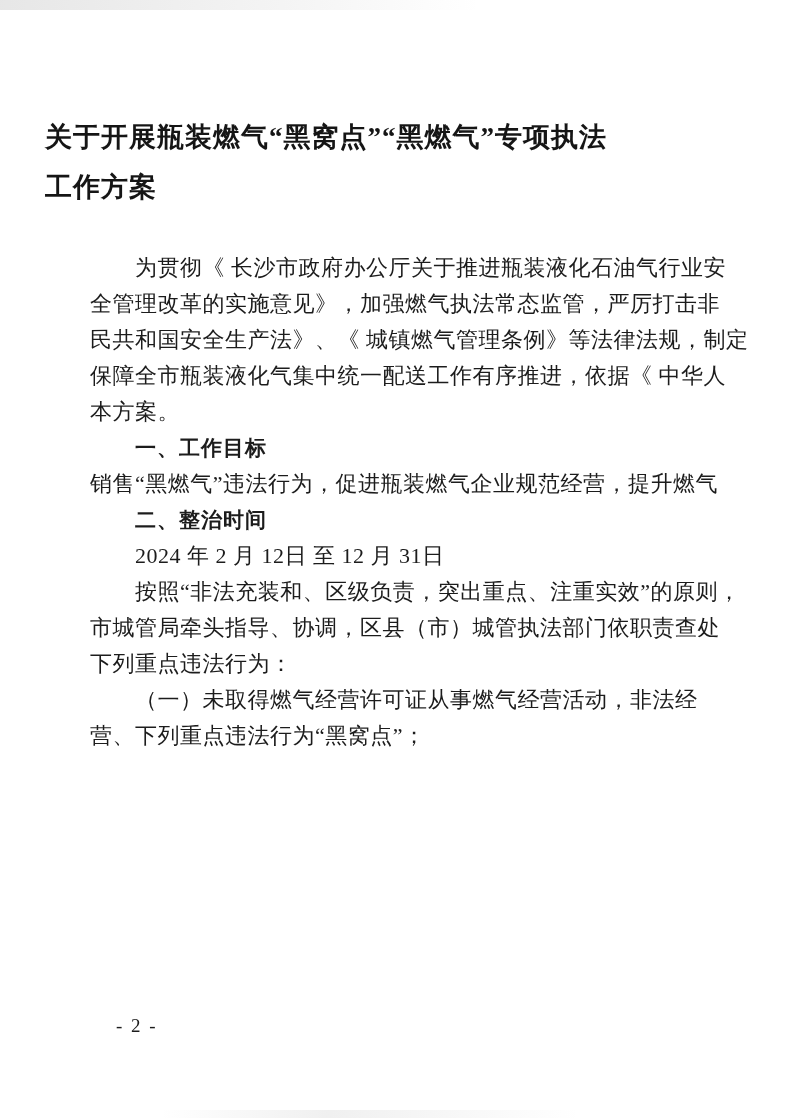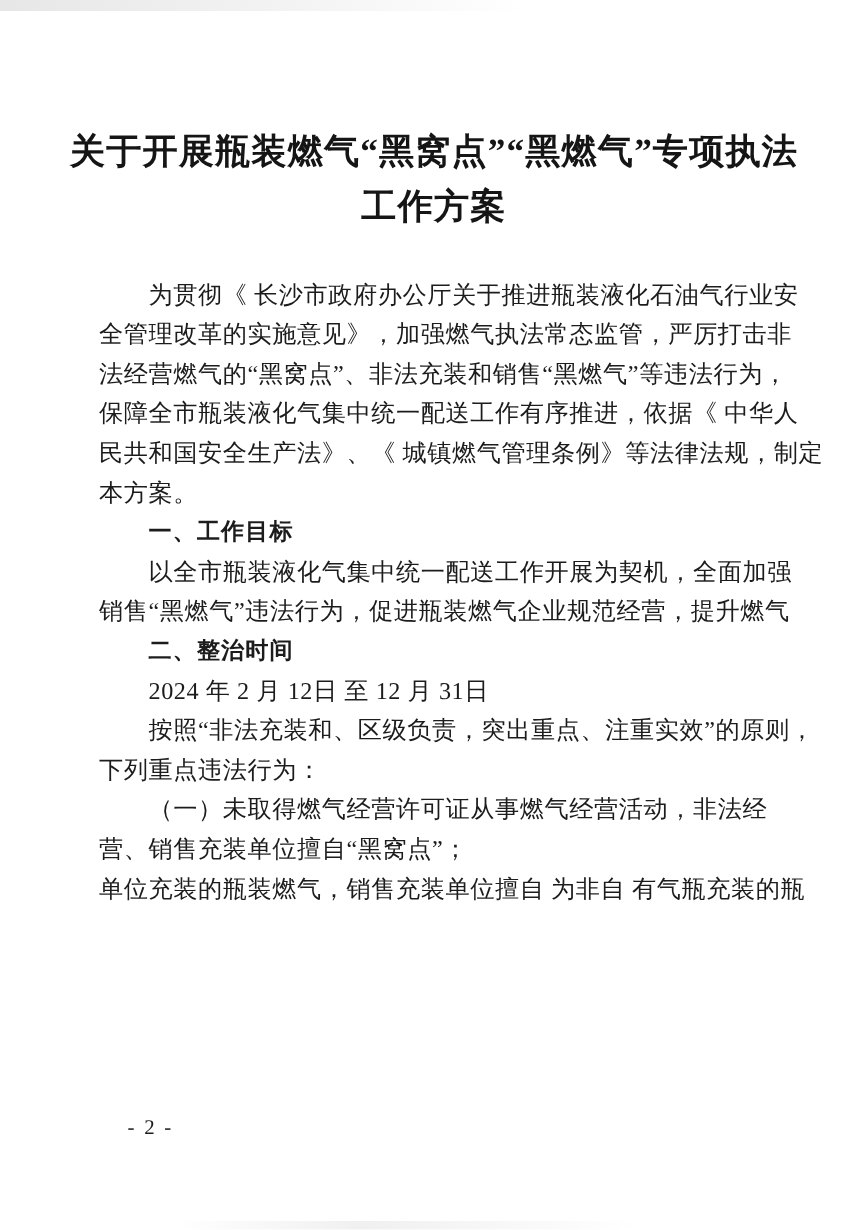--- a/index.html
+++ b/index.html
@@ -29,22 +29,21 @@
     left: 160px; bottom: 0;
     width: 420px; height: 8px;
     background: linear-gradient(to right,
       rgba(150,150,150,0) 0%, rgba(130,130,130,0.12) 40%, rgba(150,150,150,0) 100%);
   }
   .doc-title {
     position: absolute;
     top: 112px;
     left: 45px;
     right: 45px;
-    text-align: center;
-    font-size: 32px;
+    font-size: 27px;
     font-weight: bold;
     line-height: 50px;
     letter-spacing: 1px;
     color: #151515;
   }
   .body-text {
     position: absolute;
     top: 250px;
     left: 90px;
     width: 618px;
@@ -54,21 +53,21 @@
     line-height: 36px;
     font-size: 22px;
     letter-spacing: 0.5px;
     white-space: nowrap;
     color: #1c1c1c;
   }
   .ln.indent {
     padding-left: 45px;
   }
   .ln.heading {
-    font-family: Liberation Sans, sans-serif;
+    font-family: Liberation Serif, serif;
     font-weight: bold;
     letter-spacing: 1px;
     font-size: 21px;
   }
   .page-number {
     position: absolute;
     left: 116px;
     top: 1015px;
     font-size: 19px;
     letter-spacing: 2px;
@@ -83,33 +82,31 @@
   <div class="artifact-top"></div>
 
   <div class="doc-title">
     <div>关于开展瓶装燃气“黑窝点”“黑燃气”专项执法</div>
     <div>工作方案</div>
   </div>
 
   <div class="body-text">
     <div class="ln indent">为贯彻《 长沙市政府办公厅关于推进瓶装液化石油气行业安</div>
     <div class="ln">全管理改革的实施意见》，加强燃气执法常态监管，严厉打击非</div>
-    <div class="ln">法经营燃气的“黑窝点”、非法充装和销售“黑燃气”等违法行为，</div>
+    <div class="ln">民共和国安全生产法》、《 城镇燃气管理条例》等法律法规，制定</div>
     <div class="ln">保障全市瓶装液化气集中统一配送工作有序推进，依据《 中华人</div>
-    <div class="ln">民共和国安全生产法》、《 城镇燃气管理条例》等法律法规，制定</div>
     <div class="ln">本方案。</div>
     <div class="ln indent heading">一、工作目标</div>
-    <div class="ln indent">以全市瓶装液化气集中统一配送工作开展为契机，全面加强</div>
     <div class="ln">销售“黑燃气”违法行为，促进瓶装燃气企业规范经营，提升燃气</div>
     <div class="ln indent heading">二、整治时间</div>
     <div class="ln indent">2024 年 2 月 12日 至 12 月 31日</div>
     <div class="ln indent">按照“非法充装和、区级负责，突出重点、注重实效”的原则，</div>
+    <div class="ln">市城管局牵头指导、协调，区县（市）城管执法部门依职责查处</div>
     <div class="ln">下列重点违法行为：</div>
     <div class="ln indent">（一）未取得燃气经营许可证从事燃气经营活动，非法经</div>
-    <div class="ln">营、销售充装单位擅自“黑窝点”；</div>
-    <div class="ln">单位充装的瓶装燃气，销售充装单位擅自 为非自 有气瓶充装的瓶</div>
+    <div class="ln">营、下列重点违法行为“黑窝点”；</div>
   </div>
 
   <div class="page-number">- 2 -</div>
 
   <div class="artifact-bottom"></div>
 
 </div>
 
 </body></html>

